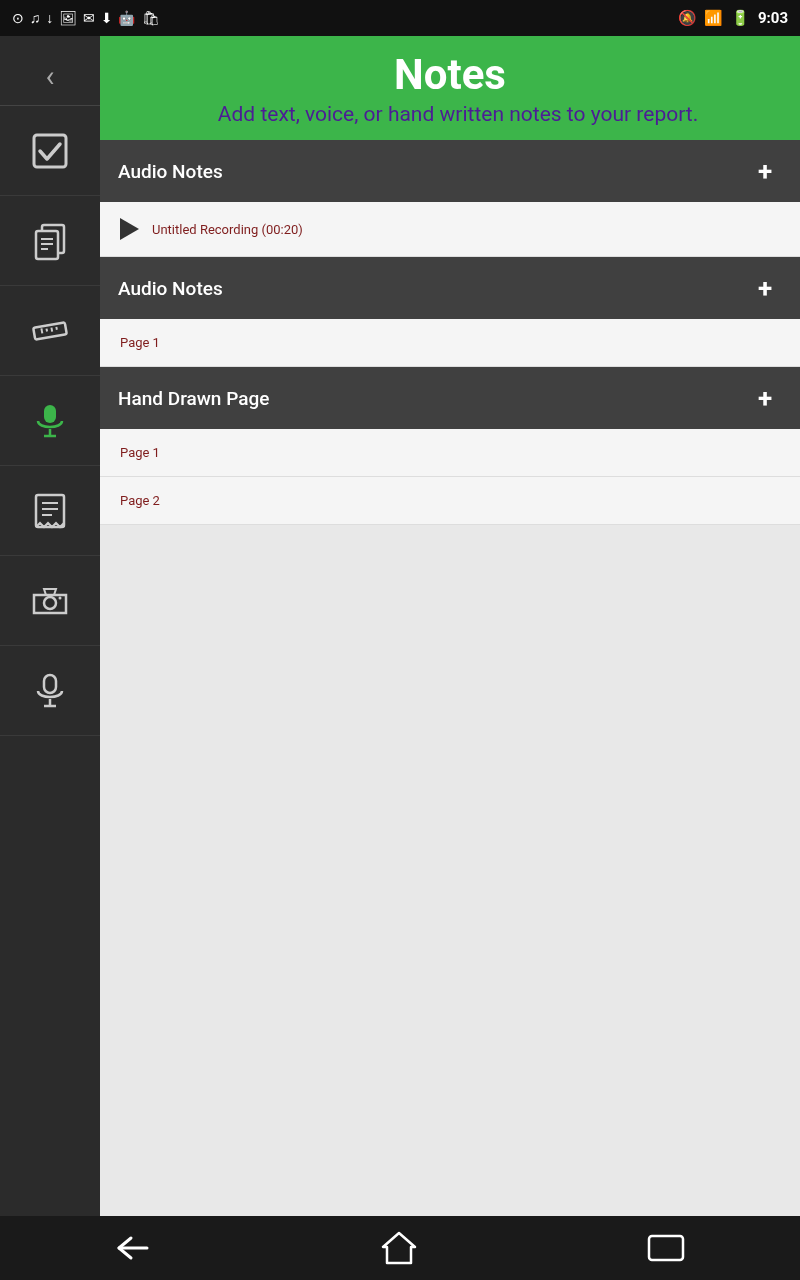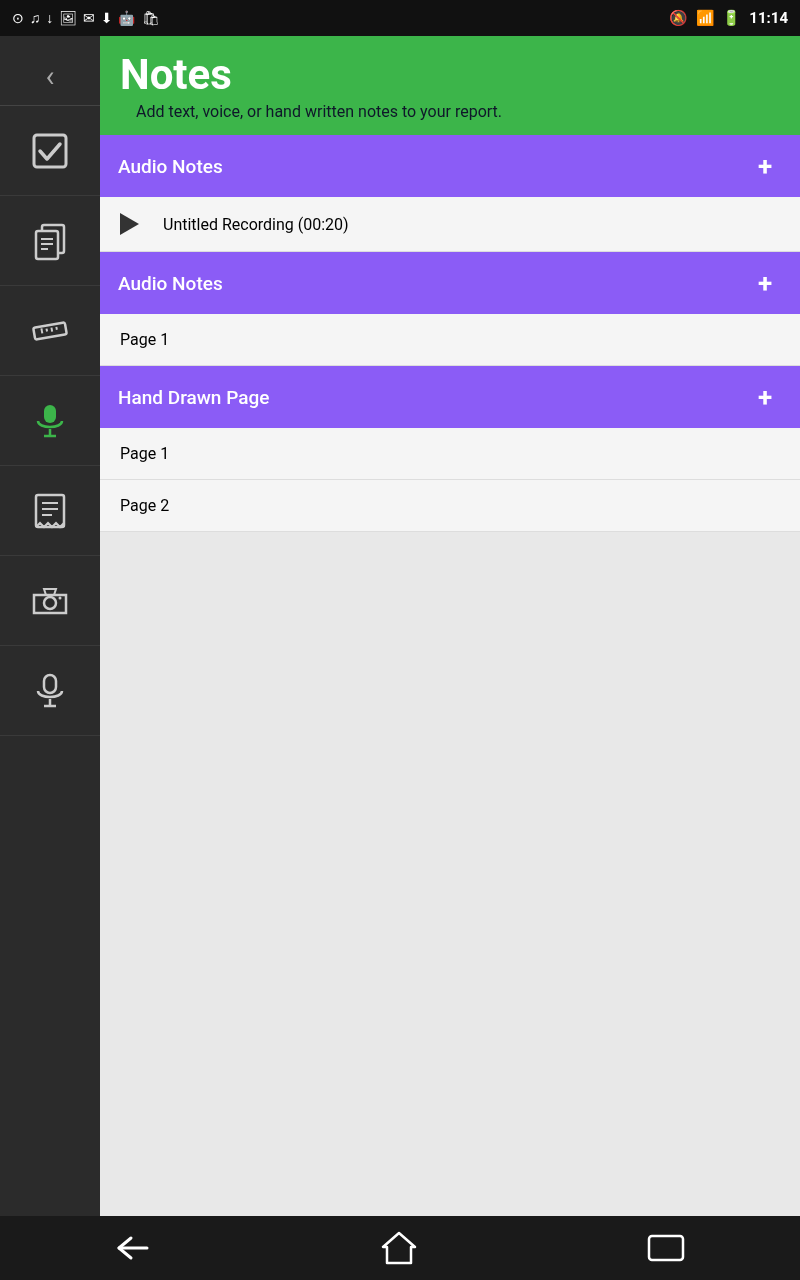--- a/index.html
+++ b/index.html
@@ -90,51 +90,52 @@
       width: 40px;
       height: 40px;
     }
 
     
     #content {
       flex: 1;
       display: flex;
       flex-direction: column;
       overflow: hidden;
+      text-align: center;
     }
 
     
     #header {
       background: #3cb54a;
       padding: 16px 20px 14px 20px;
       flex-shrink: 0;
     }
     #header h1 {
       color: #fff;
       font-size: 42px;
       font-weight: bold;
       line-height: 1.1;
     }
     #header p {
-      color: #0f172a;
-      font-size: 16px;
+      color: #4c1d95;
+      font-size: 21px;
       margin-top: 4px;
       margin-left: 16px;
     }
 
     
     #scroll-content {
       flex: 1;
       overflow-y: auto;
       background: #e8e8e8;
     }
 
     
     .section-header {
-      background: #8b5cf6;
+      background: #404040;
       display: flex;
       align-items: center;
       justify-content: space-between;
       padding: 14px 18px;
       cursor: pointer;
     }
     .section-header span {
       color: #fff;
       font-size: 19px;
       font-weight: 500;
@@ -148,26 +149,26 @@
       color: #fff;
       font-size: 26px;
       font-weight: bold;
       cursor: pointer;
     }
 
     
     .list-item {
       background: #f5f5f5;
       padding: 16px 20px;
-      font-size: 16px;
-      color: #000000;
+      font-size: 13px;
+      color: #7f1d1d;
       border-bottom: 1px solid #ddd;
       display: flex;
       align-items: center;
-      gap: 20px;
+      gap: 9px;
       cursor: pointer;
     }
     .play-btn {
       width: 0;
       height: 0;
       border-top: 11px solid transparent;
       border-bottom: 11px solid transparent;
       border-left: 19px solid #333;
       margin-right: 4px;
       flex-shrink: 0;
@@ -202,21 +203,21 @@
     <span class="status-icon">🖼</span>
     <span class="status-icon">✉</span>
     <span class="status-icon">⬇</span>
     <span class="status-icon">🤖</span>
     <span class="status-icon">🛍</span>
   </div>
   <div class="status-right">
     <span>🔕</span>
     <span>📶</span>
     <span>🔋</span>
-    <span>11:14</span>
+    <span>9:03</span>
   </div>
 </div>
 
 <div id="main-layout">
 
   <div id="sidebar">
     <div class="sidebar-back">
       <span style="font-size:30px;color:#aaa;">‹</span>
     </div>
 

